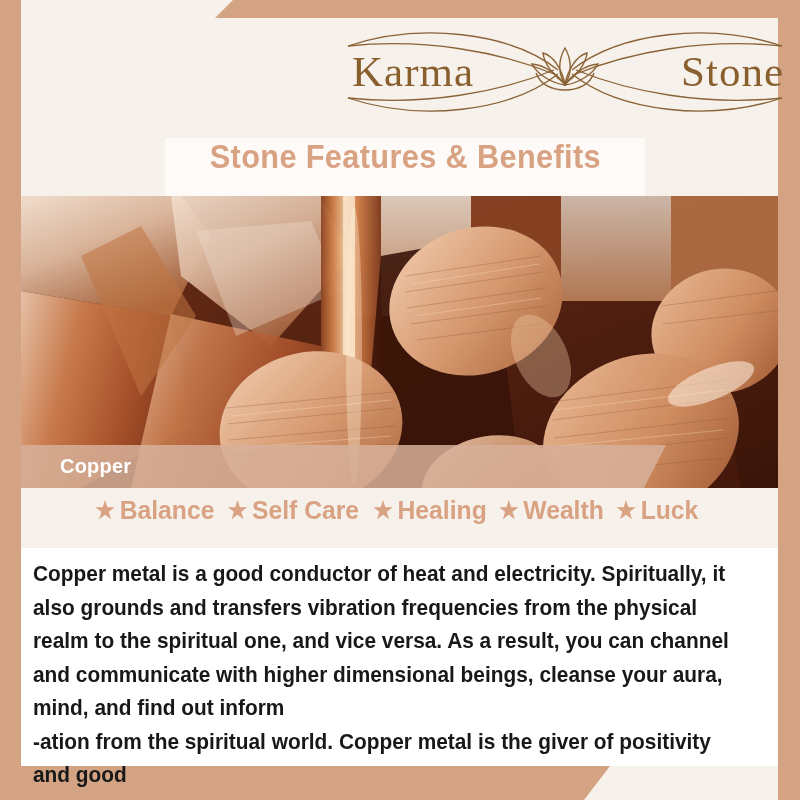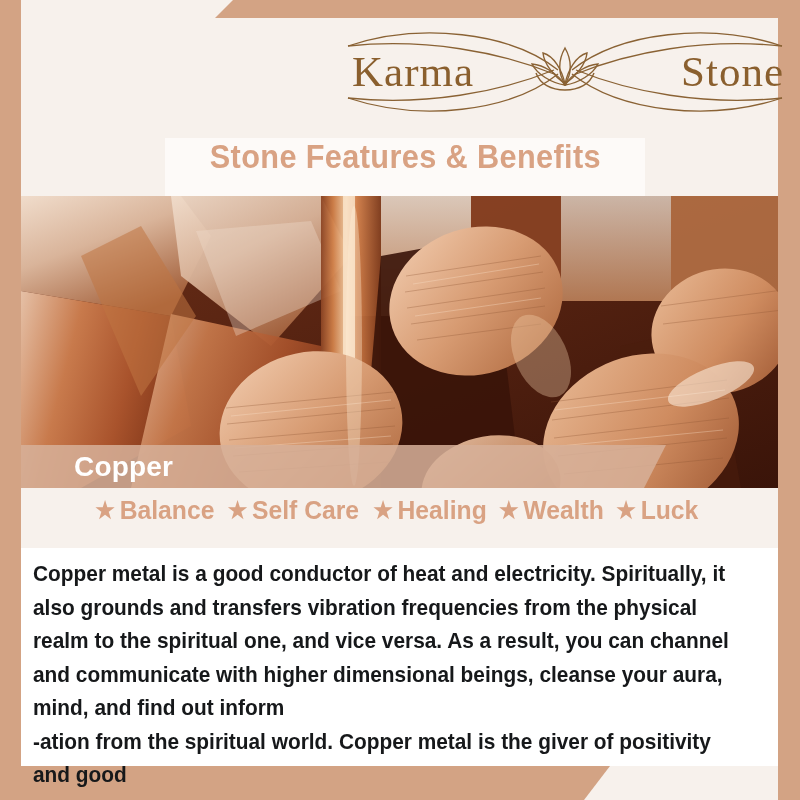--- a/index.html
+++ b/index.html
@@ -79,22 +79,22 @@
     overflow:hidden;background:#8e4526;
   }
   .photo svg{display:block;}
   .copper-band{
     position:absolute;left:0;bottom:0;height:43px;width:645px;
     background:rgba(214,176,152,.86);
     clip-path:polygon(0 0,100% 0,calc(100% - 22px) 100%,0 100%);
     display:flex;align-items:center;
   }
   .copper-label{
-    margin-left:53px;
-    color:#ffffff;font-weight:bold;font-size:28px;
+    margin-left:39px;
+    color:#ffffff;font-weight:bold;font-size:20px;
     letter-spacing:.2px;
     font-family:"Liberation Sans",sans-serif;
   }
 
   
   .benefits{
     position:absolute;left:21px;top:495px;width:757px;
     display:flex;align-items:center;justify-content:center;
     gap:0px;
   }

